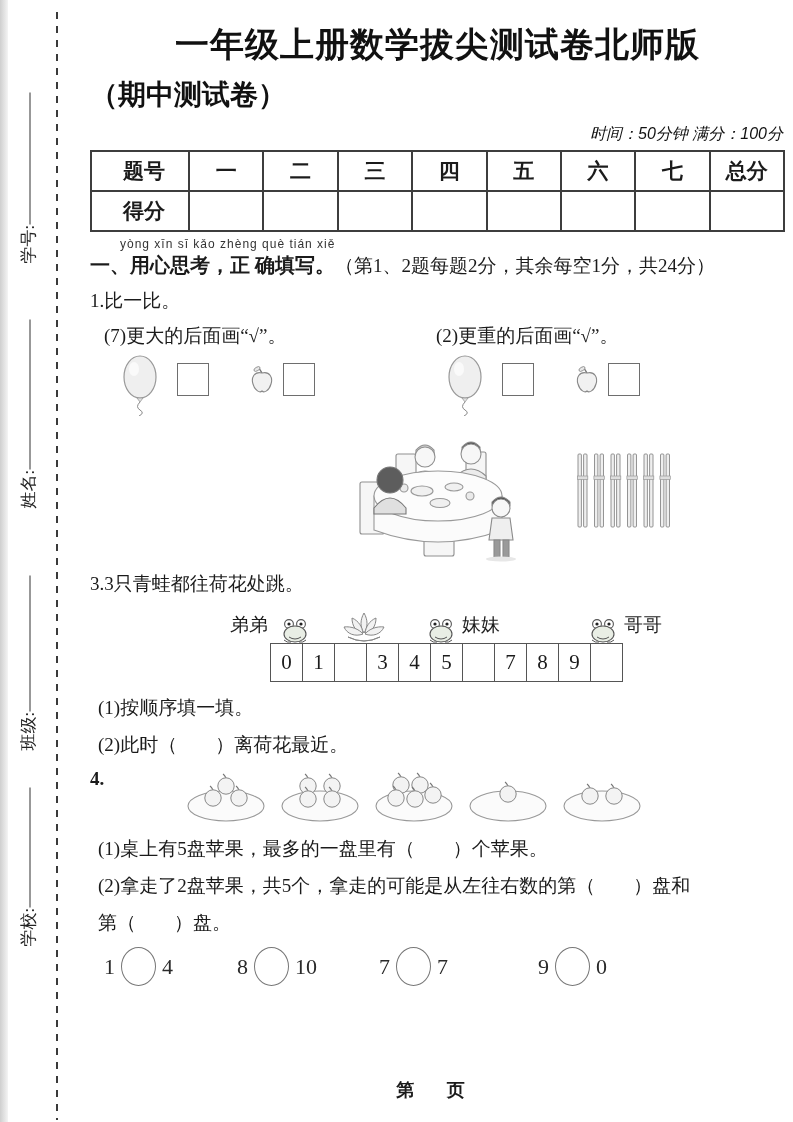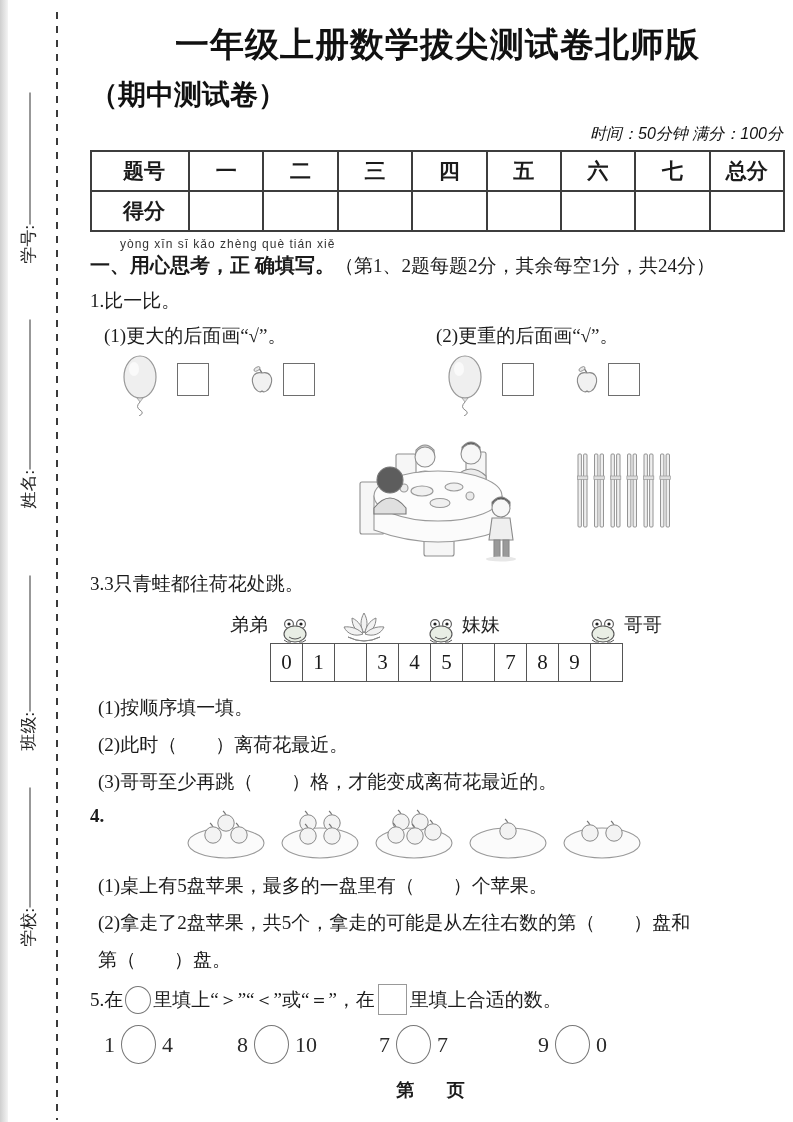--- a/index.html
+++ b/index.html
@@ -108,21 +108,21 @@
         <td></td>
       </tr>
     </tbody>
       </table>
 
     <div class="pinyin">yòng xīn   sī   kǎo      zhèng què  tián  xiě</div>
     <div class="sec-head"><b>一、用心思考，正 确填写。</b><span class="sec-note">（第1、2题每题2分，其余每空1分，共24分）</span></div>
 
     <div class="q-label">1.比一比。</div>
     <div class="q1-parts">
-      <span class="p1">(1)更大的后面画“√”。</span>
+      <span class="p1">(7)更大的后面画“√”。</span>
       <span>(2)更重的后面画“√”。</span>
     </div>
     <div class="pics-row">
       <div class="cmp-pic-group" style="margin-left:30px;">
         <span>
             <svg width="40" height="62" viewBox="0 0 40 62">
               <ellipse cx="20" cy="23" rx="16" ry="21" fill="#efefef" stroke="#999" stroke-width="1.2"></ellipse>
               <ellipse cx="14" cy="15" rx="5" ry="7" fill="#fafafa" stroke="none"></ellipse>
               <path d="M17 44 L23 44 L20 48 Z" fill="#e2e2e2" stroke="#999" stroke-width="0.8"></path>
               <path d="M20 48 q-5 5 0 8 q5 3 -1 6" fill="none" stroke="#888" stroke-width="1"></path>
@@ -286,21 +286,20 @@
               <td>7</td>
               <td>8</td>
               <td>9</td>
               <td></td>
             </tr>
           </tbody>
         </table>
     </div>
     <div class="sub-line">(1)按顺序填一填。</div>
     <div class="sub-line">(2)此时（　　）离荷花最近。</div>
-    <div class="sub-line">(3)哥哥至少再跳（　　）格，才能变成离荷花最近的。</div>
 
     <div class="q4-row">
       <span class="q4-num">4.</span>
       <div class="plates" id="plates">
           <div>
             <svg width="88" height="58" viewBox="0 0 88 58">
               <ellipse cx="44" cy="38" rx="38" ry="15" fill="#fbfbfb" stroke="#999" stroke-width="1.1"></ellipse>
               <path d="M44 10 q-1.5 -3 -3 -4" fill="none" stroke="#777" stroke-width="1.1"></path>
               <circle cx="44" cy="18" r="8.2" fill="#f3f3f3" stroke="#888" stroke-width="1"></circle>
               <path d="M31 22 q-1.5 -3 -3 -4" fill="none" stroke="#777" stroke-width="1.1"></path>
@@ -352,27 +351,20 @@
               <path d="M56 20 q-1.5 -3 -3 -4" fill="none" stroke="#777" stroke-width="1.1"></path>
               <circle cx="56" cy="28" r="8.2" fill="#f3f3f3" stroke="#888" stroke-width="1"></circle>
             </svg>
           </div>
         </div>
     </div>
     <div class="sub-line">(1)桌上有5盘苹果，最多的一盘里有（　　）个苹果。</div>
     <div class="sub-line">(2)拿走了2盘苹果，共5个，拿走的可能是从左往右数的第（　　）盘和</div>
     <div class="sub-line">第（　　）盘。</div>
 
-    <div class="q5-head">
-      <span>5.在</span>
-      <span class="inline-circle"></span>
-      <span>里填上“＞”“＜”或“＝”，在</span>
-      <span class="inline-box"></span>
-      <span>里填上合适的数。</span>
-    </div>
     <div class="circle-row">
       <span class="circle-cmp" style="margin-left:12px;">
           <span class="cmp-num">1</span>
           <span class="cmp-circle"></span>
           <span class="cmp-num">4</span>
         </span>
       <span class="circle-cmp" style="margin-left:60px;">
           <span class="cmp-num">8</span>
           <span class="cmp-circle"></span>
           <span class="cmp-num">10</span>

